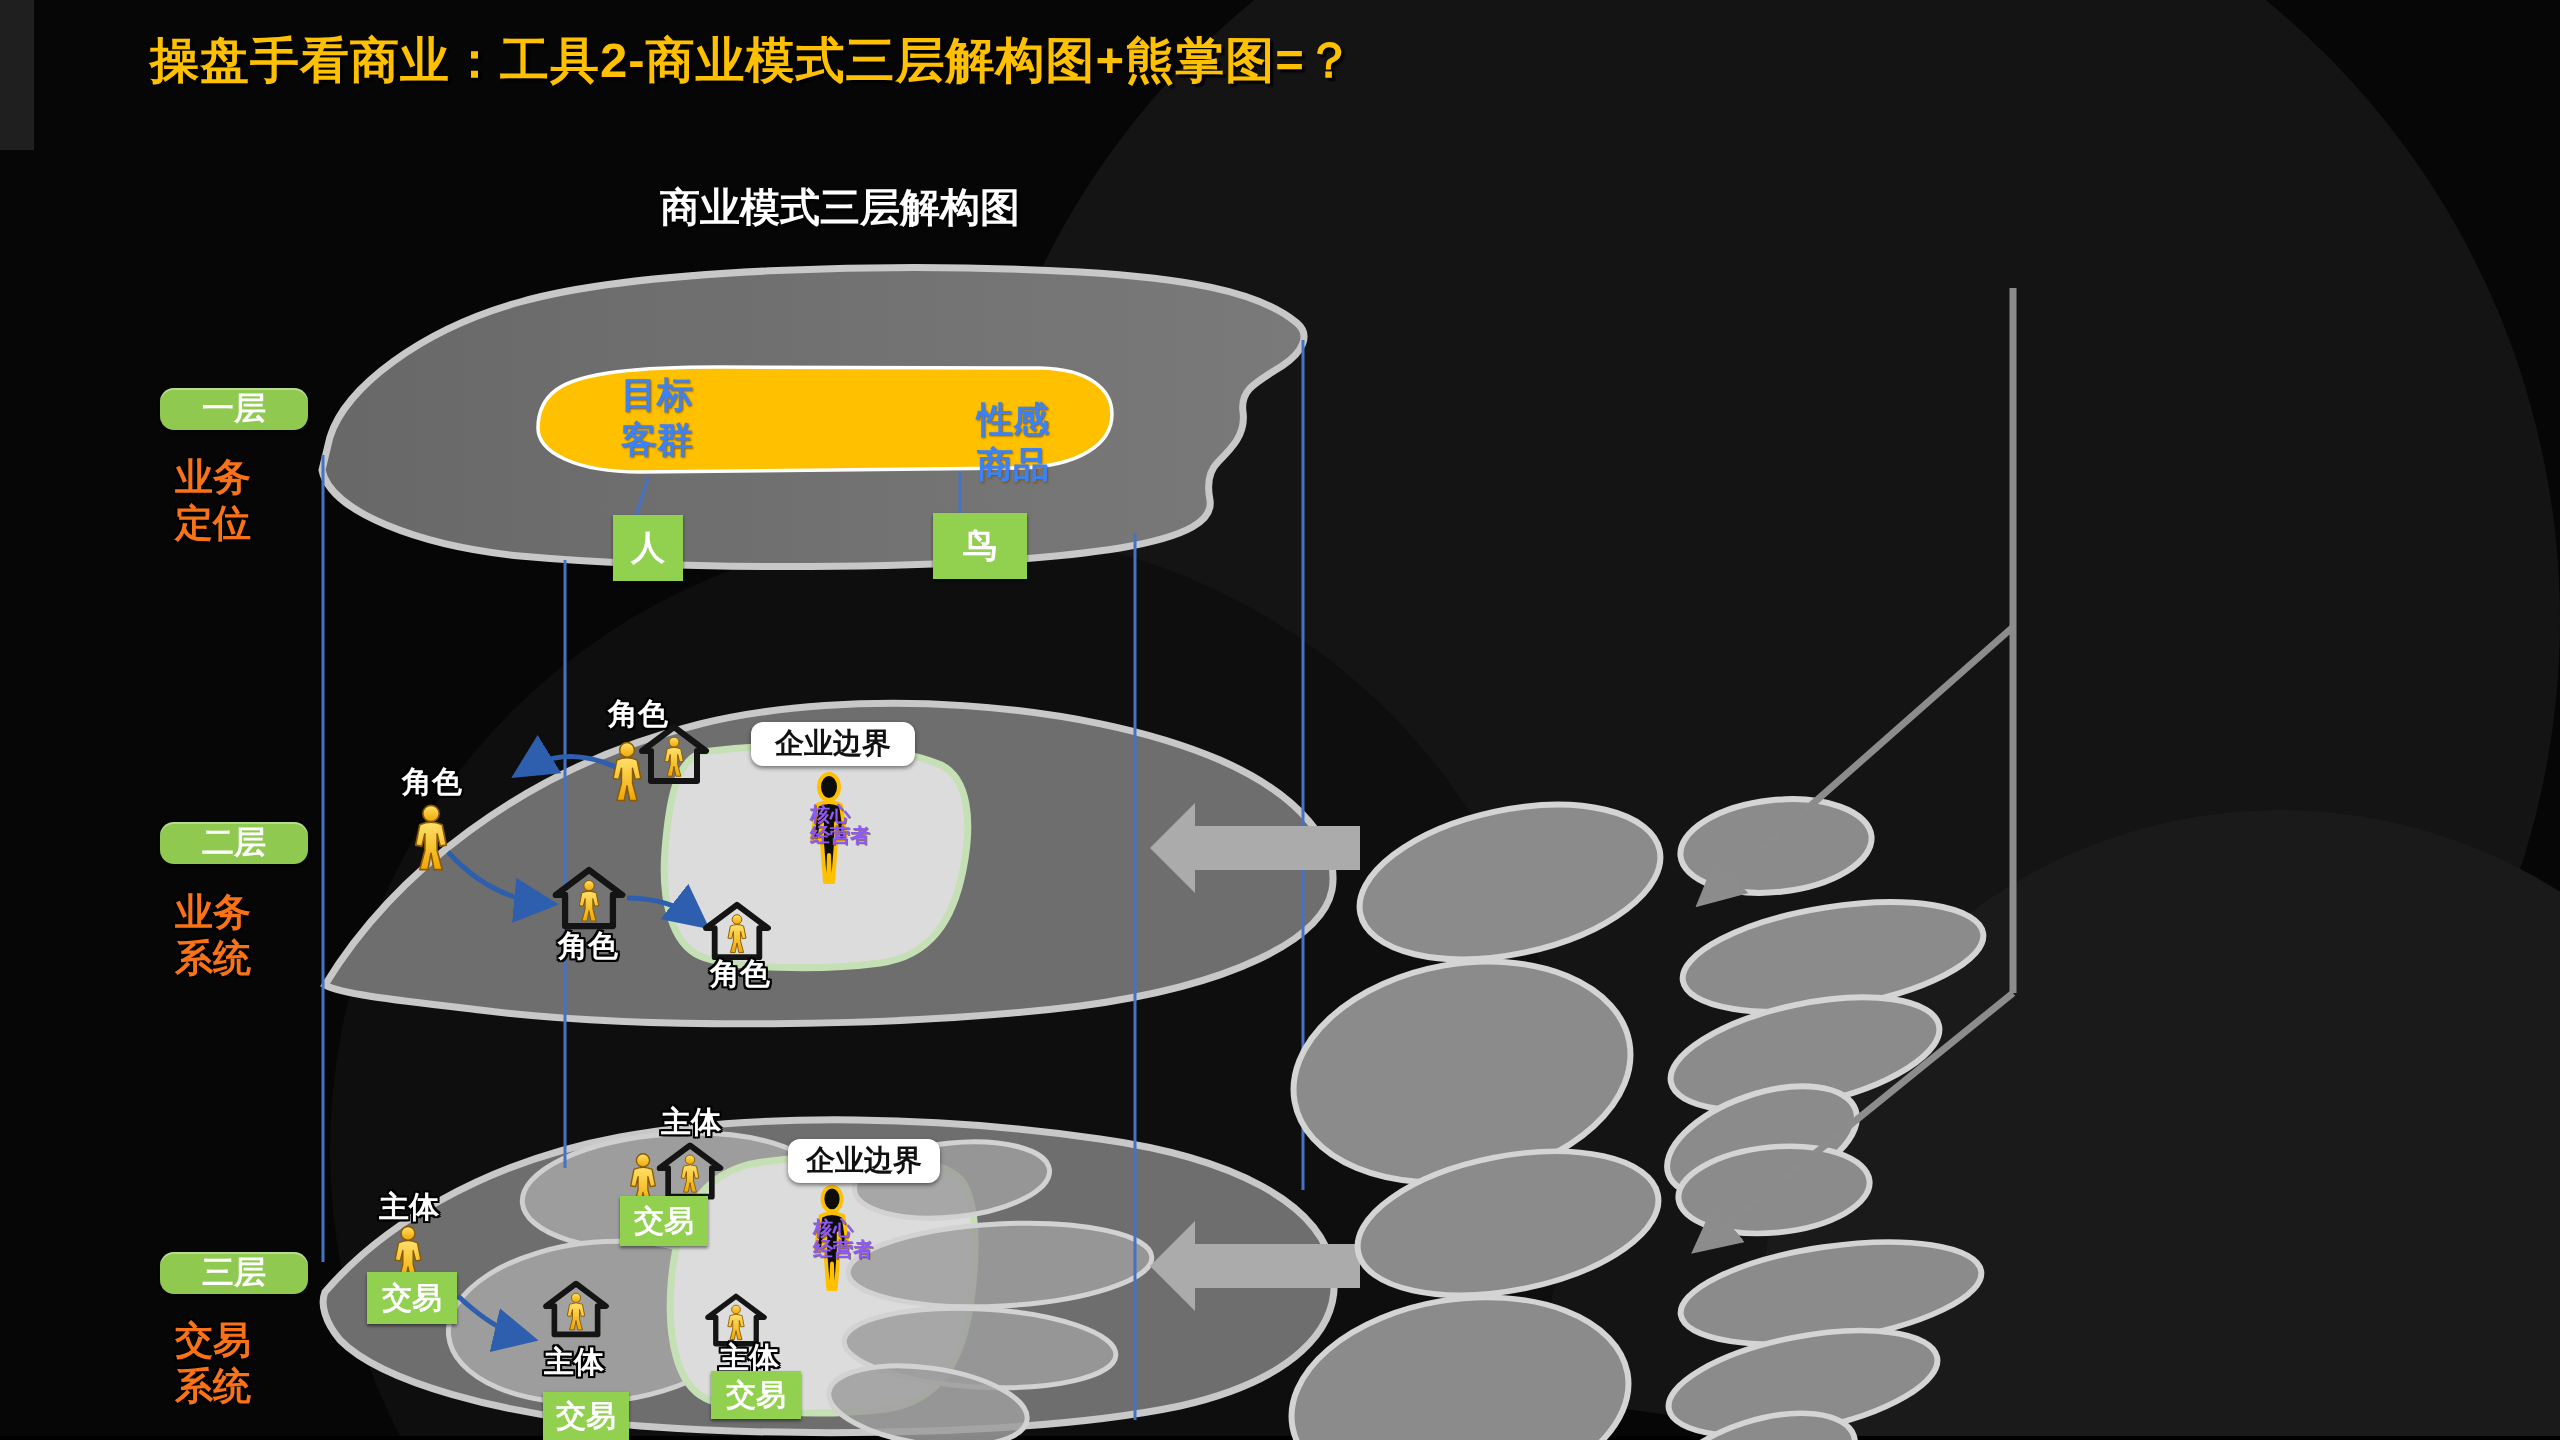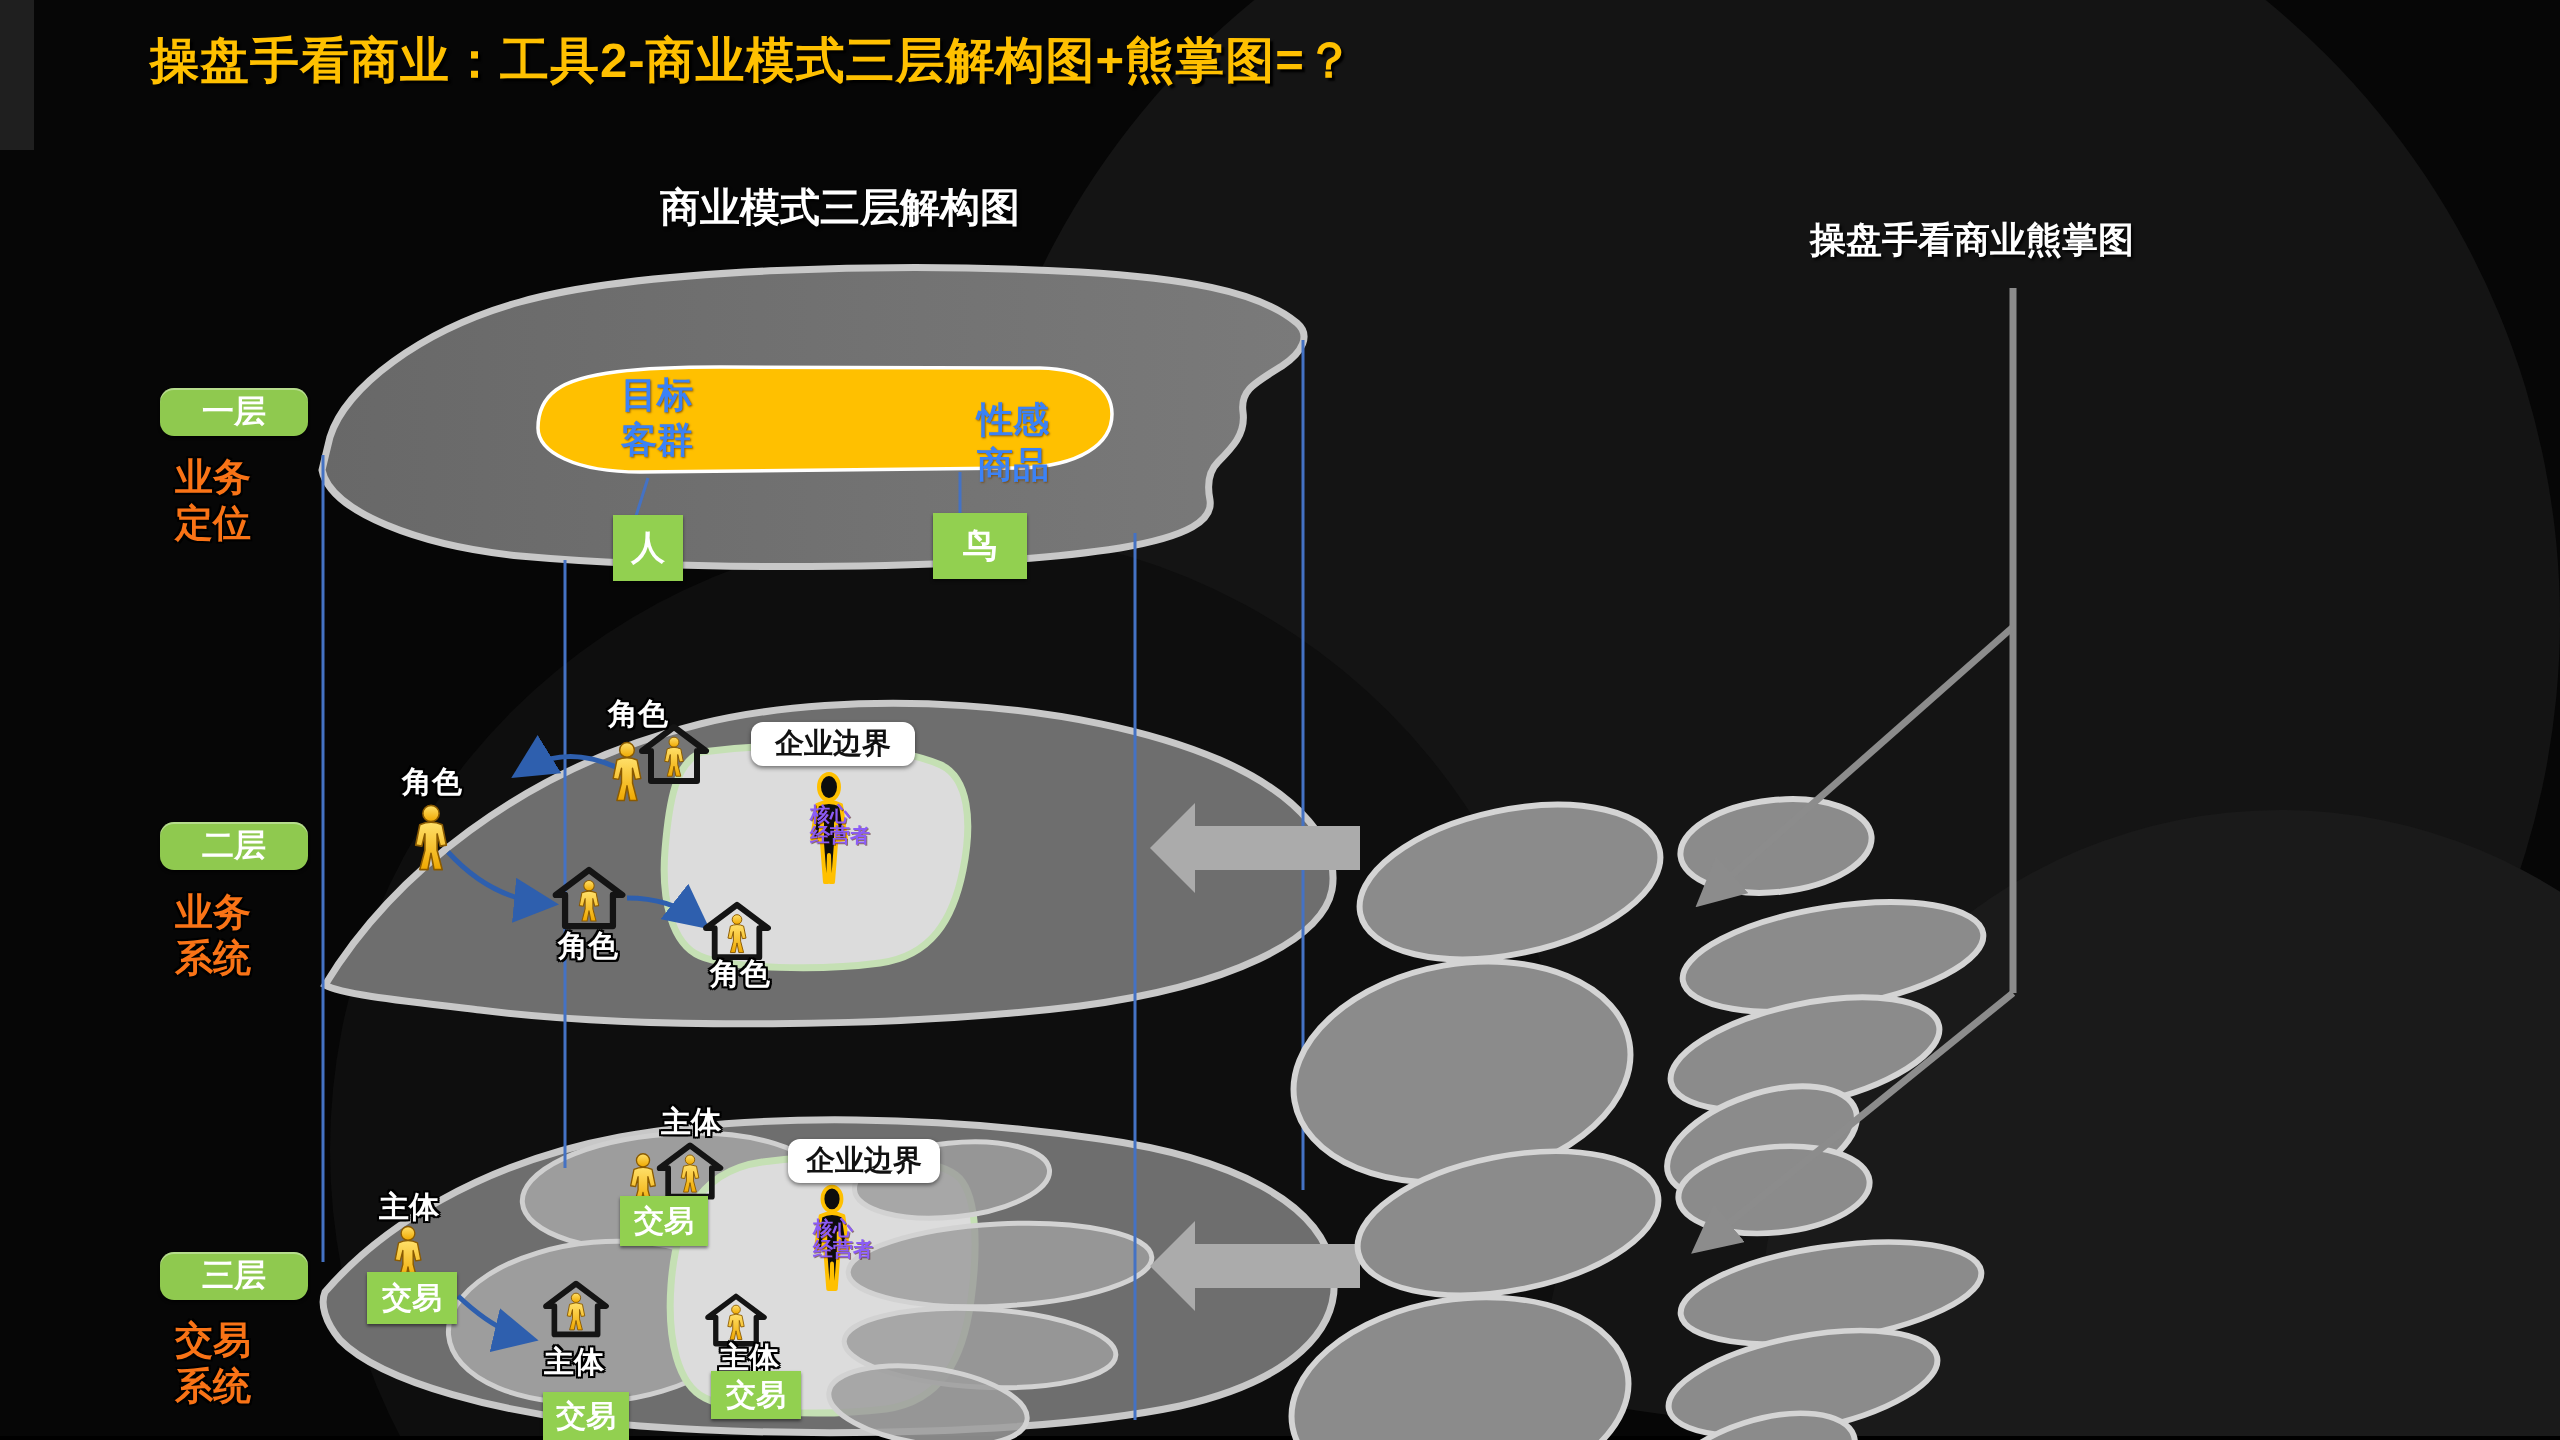--- a/index.html
+++ b/index.html
@@ -6,21 +6,21 @@
   #stage{position:relative;width:2560px;height:1440px;overflow:hidden;
          background:#060606;font-family:"Liberation Sans",sans-serif;}
   #scene{position:absolute;left:0;top:0;}
   .abs{position:absolute;}
   .ctr{transform:translate(-50%,-50%);}
   .title{left:150px;top:28px;font-size:49px;font-weight:bold;color:#FFC000;
          text-shadow:3px 3px 2px #000;white-space:nowrap;letter-spacing:1px;}
   .heading{color:#fff;font-weight:bold;text-shadow:2px 2px 3px #000;white-space:nowrap;}
   .heading-left{left:840px;top:207px;font-size:40px;}
   .heading-right{left:1972px;top:240px;font-size:36px;}
-  .badge{width:148px;height:48px;border-radius:14px;background:#8FC94F;
+  .badge{width:148px;height:42px;border-radius:14px;background:#8FC94F;
          color:#fff;font-size:32px;font-weight:bold;display:flex;
          align-items:center;justify-content:center;
          box-shadow:inset 0 2px 0 rgba(255,255,255,.35),0 2px 3px rgba(0,0,0,.6);}
   .layer-name{color:#f97316;font-weight:bold;font-size:38px;line-height:1.2;
         text-align:center;text-shadow:2px 2px 0 #000,-2px -2px 0 #000,2px -2px 0 #000,-2px 2px 0 #000;}
   .greenbox{background:#92D050;color:#fff;font-weight:bold;display:flex;
         align-items:center;justify-content:center;box-shadow:0 2px 3px rgba(0,0,0,.5);}
   .outline-label{color:#fff;font-weight:bold;font-size:30px;white-space:nowrap;
         text-shadow:2px 0 0 #000,-2px 0 0 #000,0 2px 0 #000,0 -2px 0 #000,
                     2px 2px 0 #000,-2px -2px 0 #000,2px -2px 0 #000,-2px 2px 0 #000;}
@@ -169,21 +169,20 @@
     <use href="#person" transform="translate(643,1180) scale(0.82)"></use>
     <use href="#house" transform="translate(690,1171) scale(0.95)"></use>
     <use href="#person" transform="translate(408,1254) scale(0.86)"></use>
     <use href="#house" transform="translate(576,1309) scale(0.94)"></use>
     <use href="#house" transform="translate(736,1320) scale(0.88)"></use>
     <use href="#coreFigure" transform="translate(832,1235) scale(0.95)"></use>
   </svg>
 
   <div class="abs title">操盘手看商业：工具2-商业模式三层解构图+熊掌图=？</div>
   <div class="abs ctr heading heading-left">商业模式三层解构图</div>
-  <div class="abs ctr heading heading-right">操盘手看商业熊掌图</div>
 
   <div class="abs badge" style="left:160px;top:388px;">一层</div>
   <div class="abs layer-name" style="left:213px;top:455px;transform:translateX(-50%);">
     <div>业务</div>
     <div>定位</div>
   </div>
   <div class="abs badge" style="left:160px;top:822px;">二层</div>
   <div class="abs layer-name" style="left:213px;top:890px;transform:translateX(-50%);">
     <div>业务</div>
     <div>系统</div>

